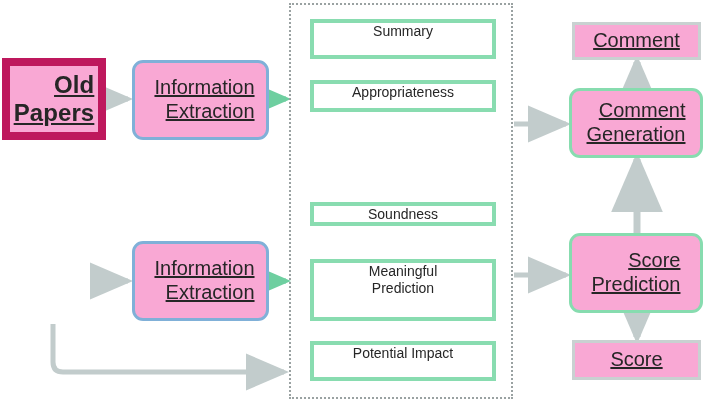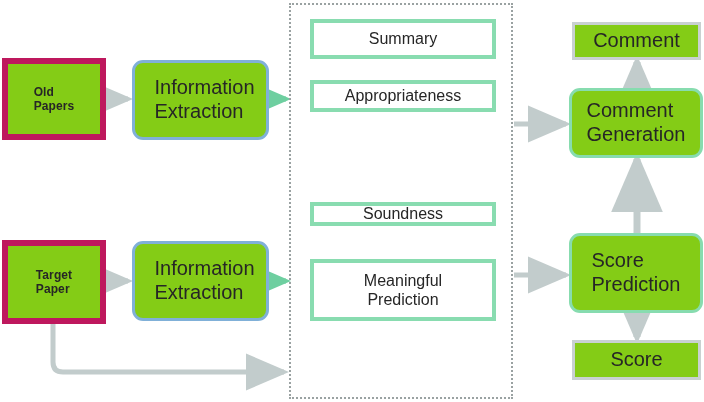--- a/index.html
+++ b/index.html
@@ -22,29 +22,30 @@
     width: 704px;
     height: 402px;
     pointer-events: none;
   }
   .node {
     position: absolute;
     box-sizing: border-box;
     display: flex;
     align-items: center;
     justify-content: center;
-    text-align: left;
-    background: #84cc16;
+    text-align: right;
+    background: #f9a8d4;
     color: #262626;
     line-height: 1.18;
+    text-decoration: underline;
   }
   .node-io {
-    border: 6px solid #be185d;
+    border: 8px solid #be185d;
     font-weight: bold;
-    font-size: 12px;
+    font-size: 24px;
     letter-spacing: 0.1px;
   }
   .node-out {
     border: 3px solid #c9d1d1;
     font-weight: normal;
     font-size: 20px;
   }
   .node-proc-blue {
     border: 3px solid #80b0d8;
     border-radius: 11px;
@@ -55,24 +56,23 @@
     border: 3px solid #87dcaf;
     border-radius: 11px;
     font-size: 20px;
   }
   .aspect-box {
     position: absolute;
     box-sizing: border-box;
     border: 4px solid #89dcb0;
     background: #ffffff;
     display: flex;
-    align-items: center;
     justify-content: center;
     text-align: center;
-    font-size: 16px;
+    font-size: 14px;
     color: #262626;
     line-height: 1.2;
   }
   .aspect-group {
     position: absolute;
     box-sizing: border-box;
     border: 2px dotted #9aa2a2;
     background: transparent;
   }
   .lbl {
@@ -134,24 +134,20 @@
     <g>
       <line x1="637" y1="313" x2="637" y2="337" stroke="#c2cccc" stroke-width="7" marker-end="url(#arrow-gray)"></line>
     </g>
   </svg>
 
   <div class="node node-io" style="left:2px; top:58px; width:104px; height:82px;">
     <span class="lbl">Old
 Papers</span>
   </div>
 
-  <div class="node node-io" style="left:2px; top:240px; width:104px; height:84px;">
-    <span class="lbl">Target
-Paper</span>
-  </div>
 
   <div class="node node-proc-blue" style="left:132px; top:60px; width:137px; height:80px;">
     <span class="lbl">Information
 Extraction</span>
   </div>
 
   <div class="node node-proc-blue" style="left:132px; top:241px; width:137px; height:80px;">
     <span class="lbl">Information
 Extraction</span>
   </div>
@@ -169,20 +165,23 @@
 
   <div class="aspect-box" style="left:310px; top:202px; width:186px; height:24px;">
     <span class="lbl">Soundness</span>
   </div>
 
   <div class="aspect-box" style="left:310px; top:259px; width:186px; height:62px;">
     <span class="lbl">Meaningful
 Prediction</span>
   </div>
 
+  <div class="aspect-box" style="left:310px; top:341px; width:186px; height:40px;">
+    <span class="lbl">Potential Impact</span>
+  </div>
 
   <div class="node node-out" style="left:572px; top:22px; width:129px; height:38px;">
     <span class="lbl">Comment</span>
   </div>
 
   <div class="node node-proc-green" style="left:569px; top:88px; width:134px; height:70px;">
     <span class="lbl">Comment
 Generation</span>
   </div>
 

